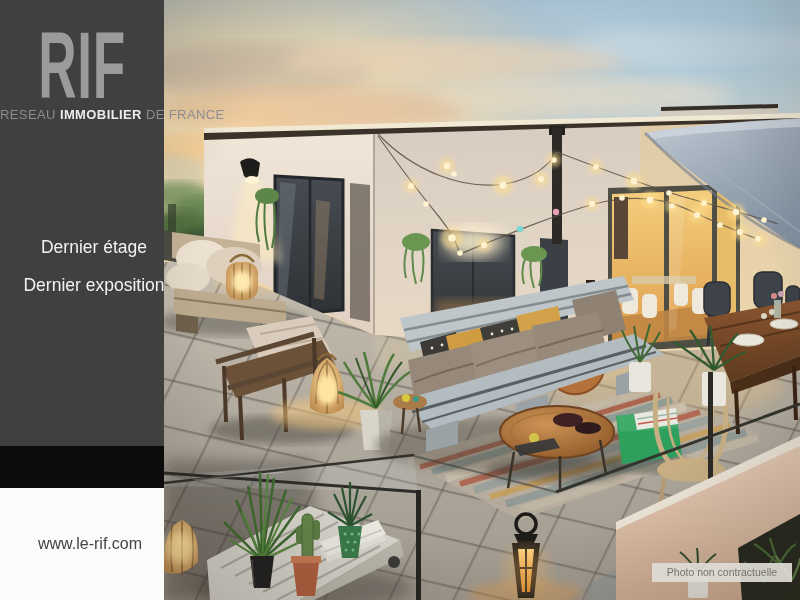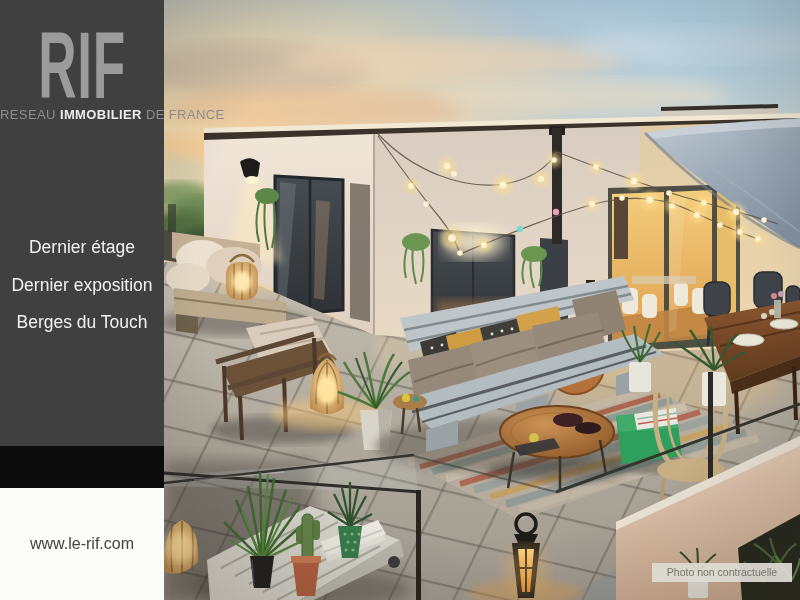--- a/index.html
+++ b/index.html
@@ -3,43 +3,42 @@
 <meta charset="utf-8">
 <style>
   html,body{margin:0;padding:0;background:#000;}
   #stage{position:relative;width:800px;height:600px;overflow:hidden;background:#0c0c0c;font-family:"Liberation Sans",sans-serif;}
   
   .sidebar{position:absolute;left:0;top:0;width:164px;height:446px;background:#404040;z-index:5;}
   .logo-wrap{position:absolute;top:18px;left:0;width:164px;text-align:center;}
   .logo{display:inline-block;font-weight:bold;font-size:95px;line-height:95px;color:#9b9b9b;letter-spacing:1px;transform:scaleX(.56);transform-origin:50% 50%;}
   .tagline{position:absolute;top:107px;left:0;width:164px;text-align:center;font-size:13px;letter-spacing:.4px;color:#8d8d8d;white-space:nowrap;}
   .tagline b{color:#ececec;font-weight:bold;}
-  .menu{position:absolute;top:229px;left:0;width:164px;text-align:center;color:#f2f2f2;font-size:17.5px;}
+  .menu{position:absolute;top:229px;left:0;width:164px;text-align:center;color:#f2f2f2;font-size:17.5px;padding-left:12px;}
   .menu div{height:37.5px;line-height:37.5px;white-space:nowrap;}
   .footerband{position:absolute;left:0;top:488px;width:164px;height:112px;background:#fbfbfa;}
-  .url{position:absolute;top:47px;left:0;width:164px;text-align:center;color:#434343;font-size:16px;}
+  .url{position:absolute;top:47px;left:8px;width:164px;text-align:center;color:#434343;font-size:16px;}
   
   .photo{position:absolute;left:164px;top:0;width:636px;height:600px;}
   .disclaimer{position:absolute;left:652px;top:563px;width:140px;height:19px;line-height:19px;text-align:center;
     background:rgba(222,220,212,.93);color:#73736b;font-size:10.5px;z-index:6;}
 </style>
 </head>
 <body>
 
 <div id="stage">
 
   <div class="sidebar">
     <div class="logo-wrap">
       <span class="logo">RIF</span>
     </div>
     <div class="tagline"><span>RESEAU </span><b>IMMOBILIER</b><span> DE FRANCE</span></div>
     <div class="menu">
       <div>Dernier étage</div>
       <div>Dernier exposition</div>
-      <div>Berges du Touch</div>
     </div>
     <div class="footerband">
       <div class="url">www.le-rif.com</div>
     </div>
   </div>
 
   <div class="photo">
   <svg width="636" height="600" viewBox="0 0 636 600" xmlns="http://www.w3.org/2000/svg">
     <defs>
       <linearGradient id="skyV" x1="0" y1="0" x2="0" y2="1">

